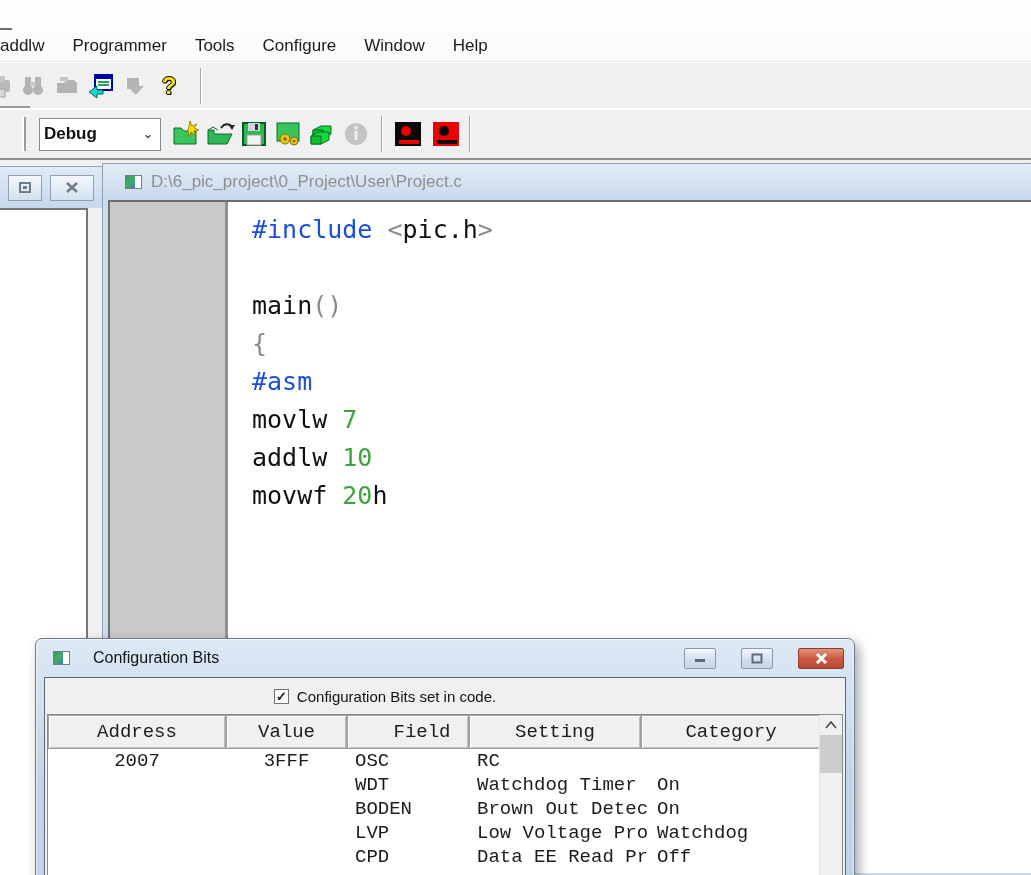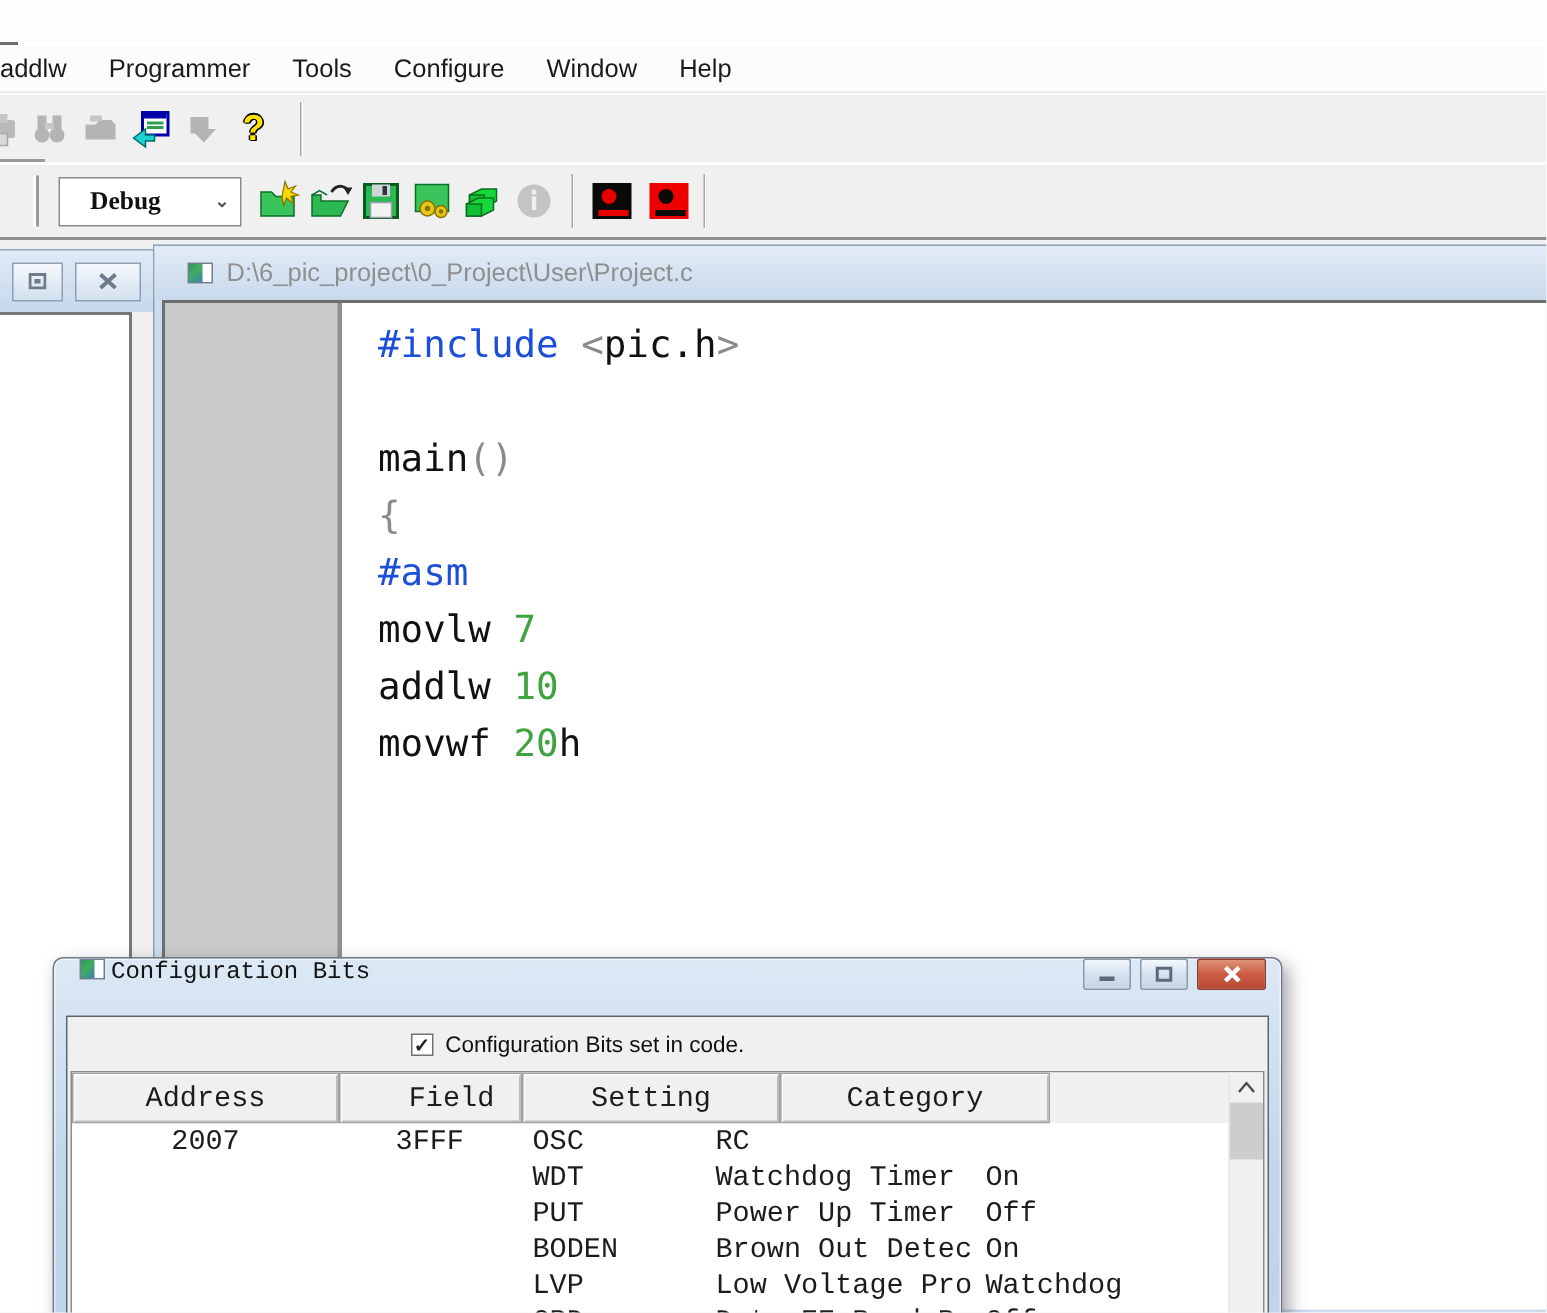--- a/index.html
+++ b/index.html
@@ -26,21 +26,21 @@
   #tb2-edge { left:2px; top:112px; width:2px; height:44px; background:#9a9a9a; }
   .grip { width:4px; height:34px; margin:0 7px 0 22px;
           border-left:2px solid #ffffff; border-right:2px solid #9c9c9c; }
   .tb-sep { width:2px; height:36px; background:#a8a8a8; border-right:1px solid #fff; margin:0 8px; }
   .tb-icon { width:30px; height:30px; margin:0 2px; display:flex; align-items:center;
              justify-content:center; }
 
   #debug-combo { width:122px; height:33px; background:#fff; border:1px solid #8a8a8a;
                  display:flex; align-items:center; margin-left:6px;
                  font-weight:bold; font-size:17px; color:#111; }
-  #debug-combo .val { flex:1; padding-left:20px;font-family:Liberation Serif, serif; }
+  #debug-combo .val { flex:1; padding-left:4px; }
   #debug-combo .dd { width:24px; color:#555; font-size:12px; text-align:center; }
 
   .help-q { font-size:24px; font-weight:bold; color:#ffe100;
             text-shadow:-1px 0 #000, 1px 0 #000, 0 -1px #000, 0 1px #000, 1px 1px #000; }
 
   
   #mdi { left:0; top:160px; width:1031px; height:738px; background:#f0f0f0; }
 
   
   #lw-titlebar { left:0; top:6px; width:102px; height:42px;
@@ -73,21 +73,21 @@
           font-size:25px; line-height:38px; white-space:pre; color:#111; }
   .tok-kw { color:#1d4ed8; } .tok-gray { color:#8a8a8a; } .tok-red { color:#1d4ed8; }
   .tok-num { color:#3fa33f; } .tok-plain { color:#111; }
 
   
   #dialog { left:35px; top:478px; width:820px; height:312px;
             border:1px solid #6f7a87; border-radius:7px;
             background:linear-gradient(#dce9f5,#c2d6ea 45%,#bed2e8);
             box-shadow:0 0 0 1px rgba(255,255,255,.55) inset, 4px 5px 12px rgba(0,0,0,.35);
             z-index:10; }
-  #dlg-titlebar { height:38px; display:flex; align-items:flex-start; padding:0 10px 0 17px; gap:4px;font-family:Liberation Mono, monospace; }
+  #dlg-titlebar { height:38px; display:flex; align-items:center; padding:0 10px 0 17px; gap:23px; }
   #dlg-title-text { font-size:16px; color:#141414; flex:1; }
   .cap-btn { width:32px; height:21px; border:1px solid #8b98a7; margin-left:2px;
              background:linear-gradient(#f3f8fd,#d2dfee 55%,#c6d6e8);
              display:flex; align-items:center; justify-content:center;
              color:#5c6a7a; font-size:12px; font-weight:bold; border-radius:2px; }
   .cap-btn.close-b { width:46px; color:#fff;
              background:linear-gradient(#e09579,#cd5b43 50%,#b64a35);
              border-color:#93392a; text-shadow:0 1px 1px rgba(0,0,0,.4); }
   #dlg-client { margin:0 8px; height:264px; background:#f0f0f0; border:1px solid #5c6670; }
 
@@ -305,44 +305,38 @@
         </div>
       </div>
       <div id="dlg-client">
         <div id="chk-row">
           <div id="chk-box">✓</div>
           <span>Configuration Bits set in code.</span>
         </div>
         <div id="tbl-region">
           <div id="tbl-head">
               <div class="th c0">Address</div>
+              <div class="th c1">Value</div>
               <div class="th c2">Field</div>
               <div class="th c4">Setting</div>
               <div class="th c3">Category</div>
             </div>
           <div id="tbl-body">
               <div class="tr">
                 <div class="td c0">2007</div>
                 <div class="td c1">3FFF</div>
                 <div class="td c2">OSC</div>
                 <div class="td c4">RC</div>
               </div>
               <div class="tr">
                 <div class="td c0"></div>
                 <div class="td c1"></div>
                 <div class="td c2">WDT</div>
                 <div class="td c3">Watchdog Timer</div>
                 <div class="td c4">On</div>
-              </div>
-              <div class="tr">
-                <div class="td c0"></div>
-                <div class="td c1"></div>
-                <div class="td c2">PUT</div>
-                <div class="td c3">Power Up Timer</div>
-                <div class="td c4">Off</div>
               </div>
               <div class="tr">
                 <div class="td c0"></div>
                 <div class="td c1"></div>
                 <div class="td c2">BODEN</div>
                 <div class="td c3">Brown Out Detect</div>
                 <div class="td c4">On</div>
               </div>
               <div class="tr">
                 <div class="td c0"></div>

